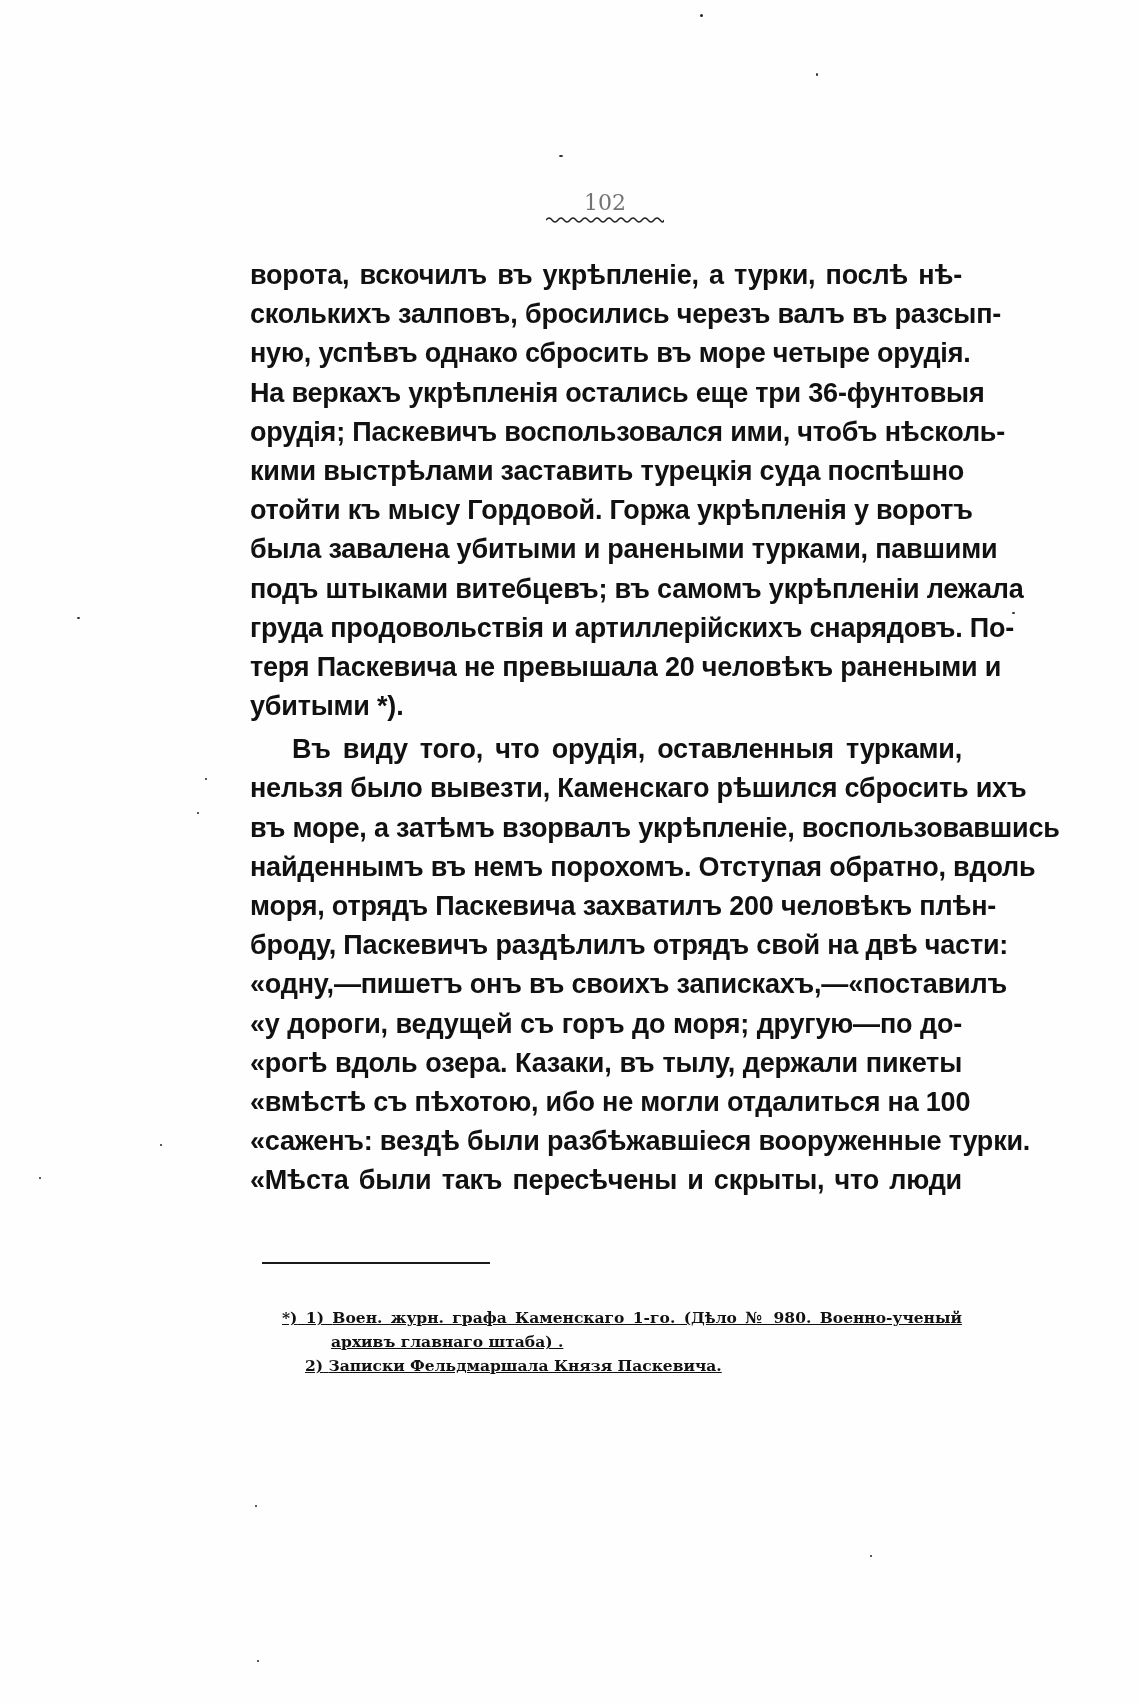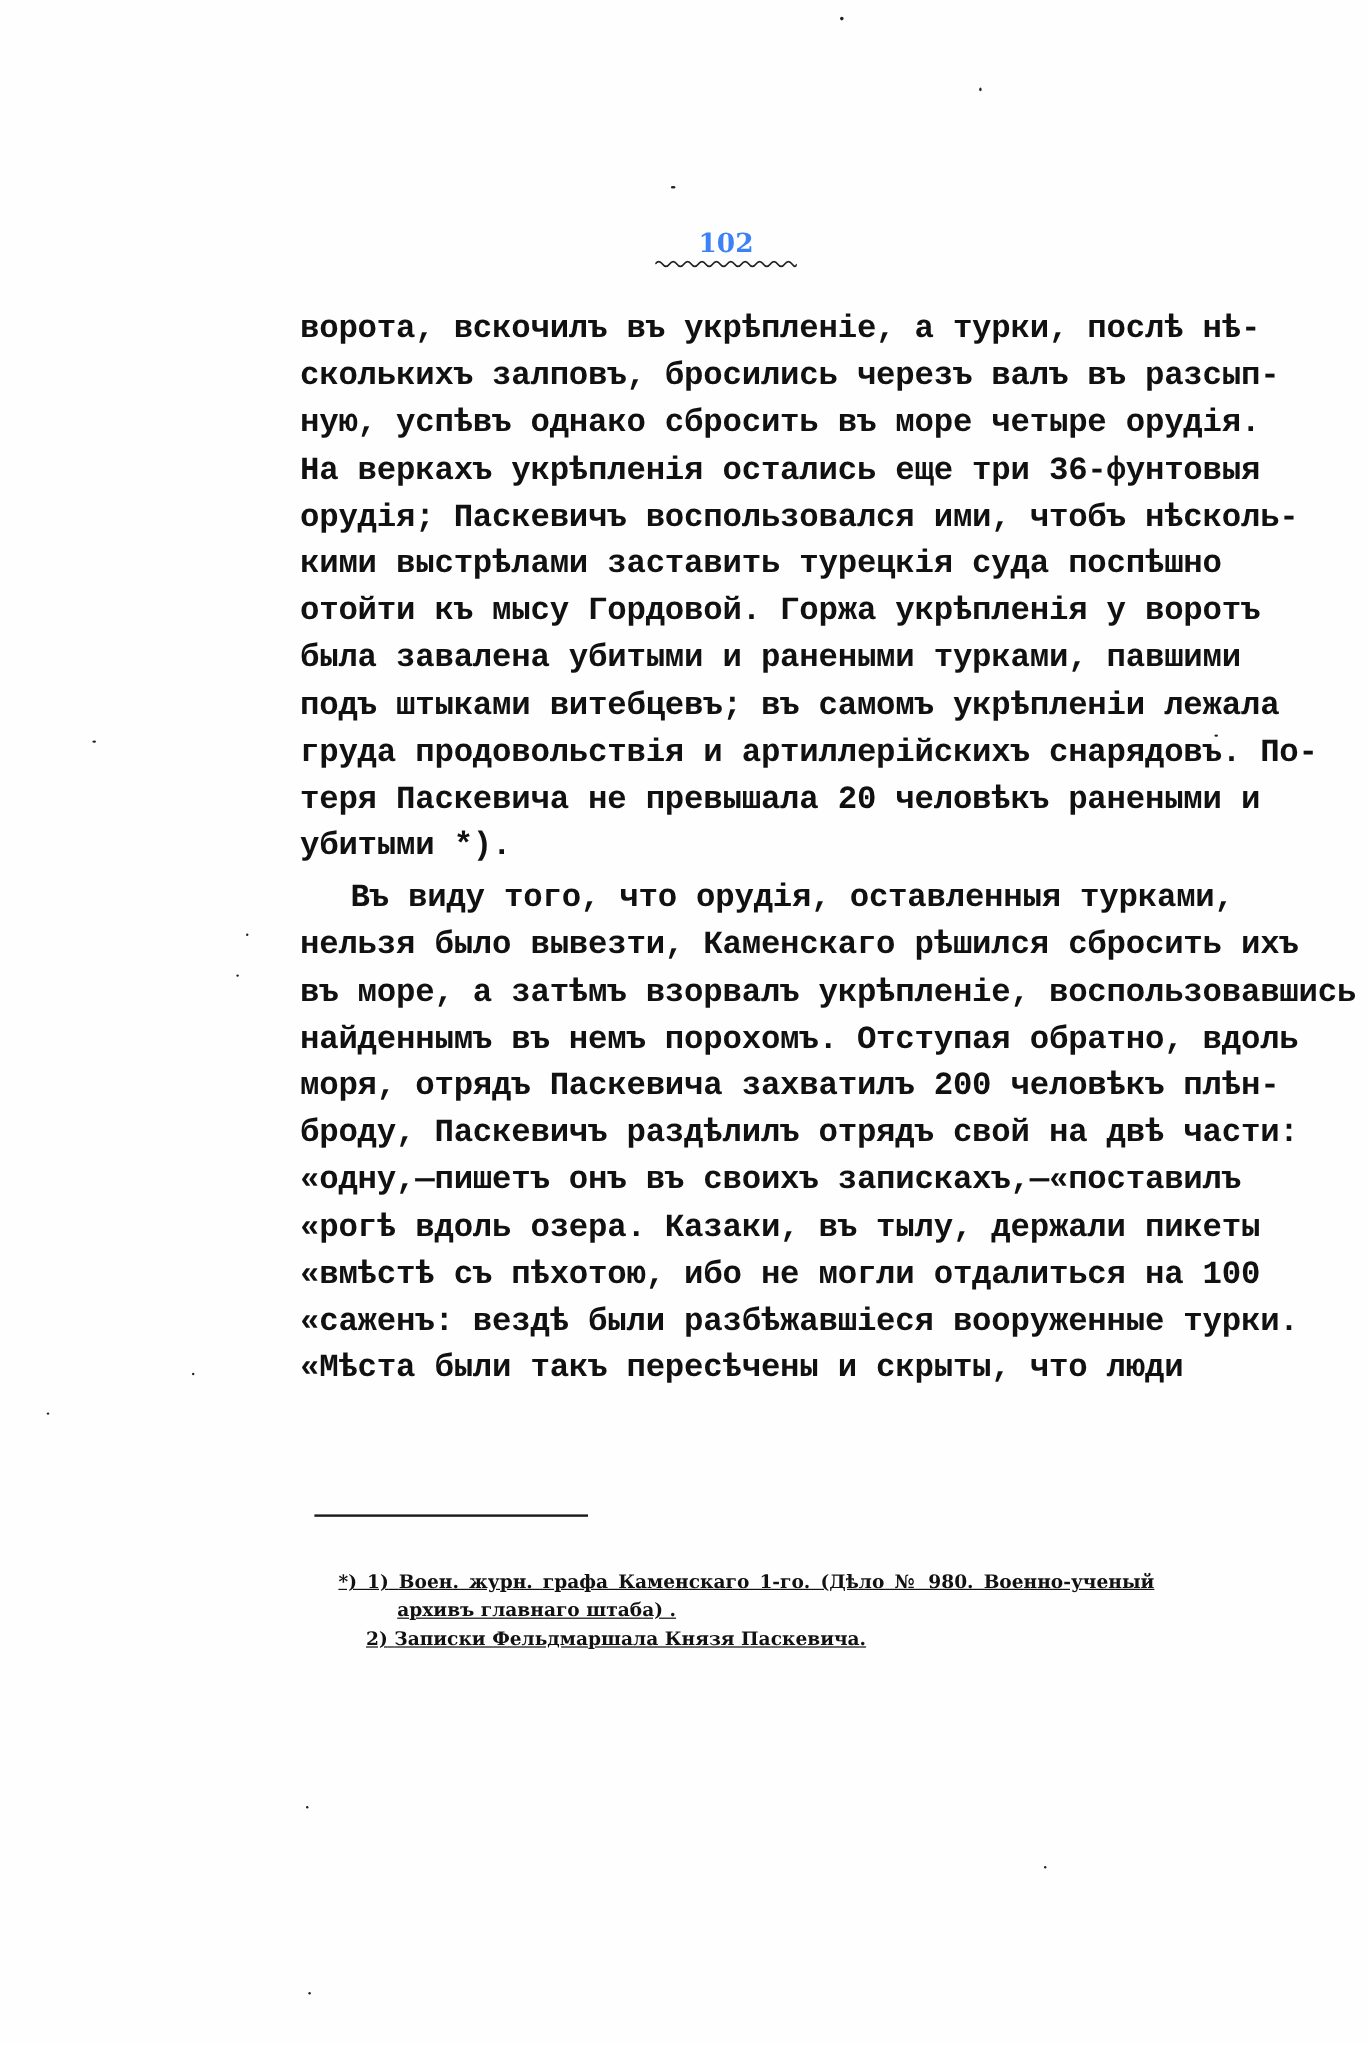--- a/index.html
+++ b/index.html
@@ -28,44 +28,44 @@
     }
     .page-number-wrap {
       position: absolute;
       left: 540px;
       top: 190px;
       width: 130px;
       text-align: center;
     }
     .page-number {
       font-family: "DejaVu Serif", serif;
-      font-weight: bold;
+      font-weight: normal;
       font-size: 22px;
       letter-spacing: 0px;
-      color: #3b82f6;
+      color: #737373;
       line-height: 26px;
       display: block;
     }
     .wavy {
       display: block;
       margin: 0 auto;
       width: 118px;
       height: 8px;
     }
     .body-text {
       position: absolute;
       left: 250px;
       top: 256px;
       width: 712px;
     }
     .line {
       display: block;
       height: 39.2px;
       line-height: 39.2px;
-      font-family: Liberation Mono, monospace;
+      font-family: Liberation Sans, sans-serif;
       font-size: 27px;
       font-weight: bold;
       white-space: nowrap;
       text-align: justify;
       text-align-last: justify;
       color: #111;
       letter-spacing: -0.2px;
     }
     .line.last {
       text-align-last: left;
@@ -154,20 +154,21 @@
     </div>
     <div class="para-gap"></div>
     <div>
       <span class="line indent">Въ  виду  того,  что  орудія,  оставленныя  турками,</span>
       <span class="line">нельзя  было  вывезти,  Каменскаго  рѣшился  сбросить  ихъ</span>
       <span class="line">въ  море,  а  затѣмъ  взорвалъ  укрѣпленіе,  воспользовавшись</span>
       <span class="line">найденнымъ  въ  немъ  порохомъ.  Отступая  обратно,  вдоль</span>
       <span class="line">моря,  отрядъ  Паскевича  захватилъ  200  человѣкъ  плѣн-</span>
       <span class="line">броду,  Паскевичъ  раздѣлилъ  отрядъ  свой  на  двѣ  части:</span>
       <span class="line">«одну,—пишетъ  онъ  въ  своихъ  запискахъ,—«поставилъ</span>
+      <span class="line">«у  дороги,  ведущей  съ  горъ  до  моря;  другую—по  до-</span>
       <span class="line">«рогѣ  вдоль  озера.  Казаки,  въ  тылу,  держали  пикеты</span>
       <span class="line">«вмѣстѣ  съ  пѣхотою,  ибо  не  могли  отдалиться  на  100</span>
       <span class="line">«саженъ:  вездѣ  были  разбѣжавшіеся  вооруженные  турки.</span>
       <span class="line">«Мѣста  были  такъ  пересѣчены  и  скрыты,  что  люди</span>
     </div>
   </div>
 
   <div class="footnote-rule"></div>
 
   <div class="footnotes">

